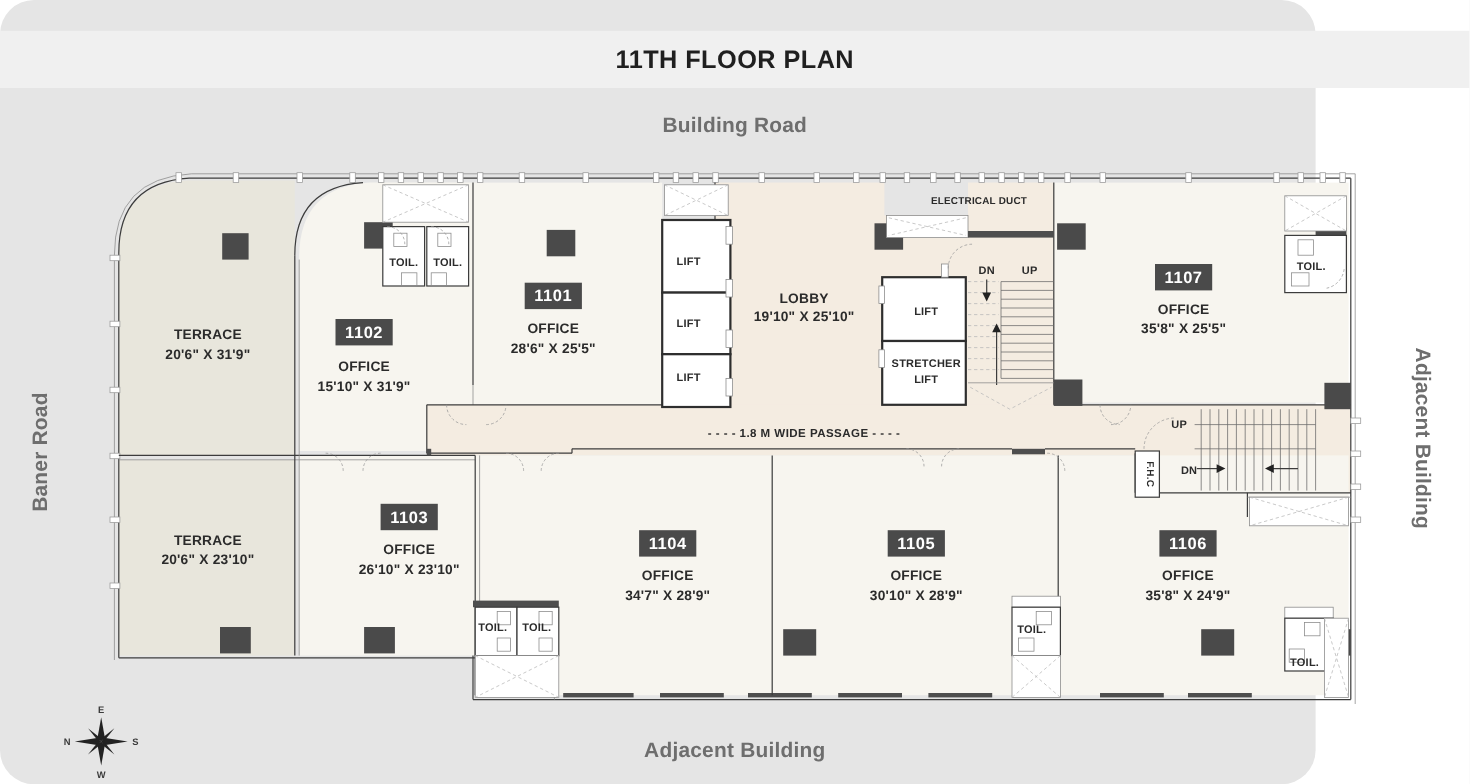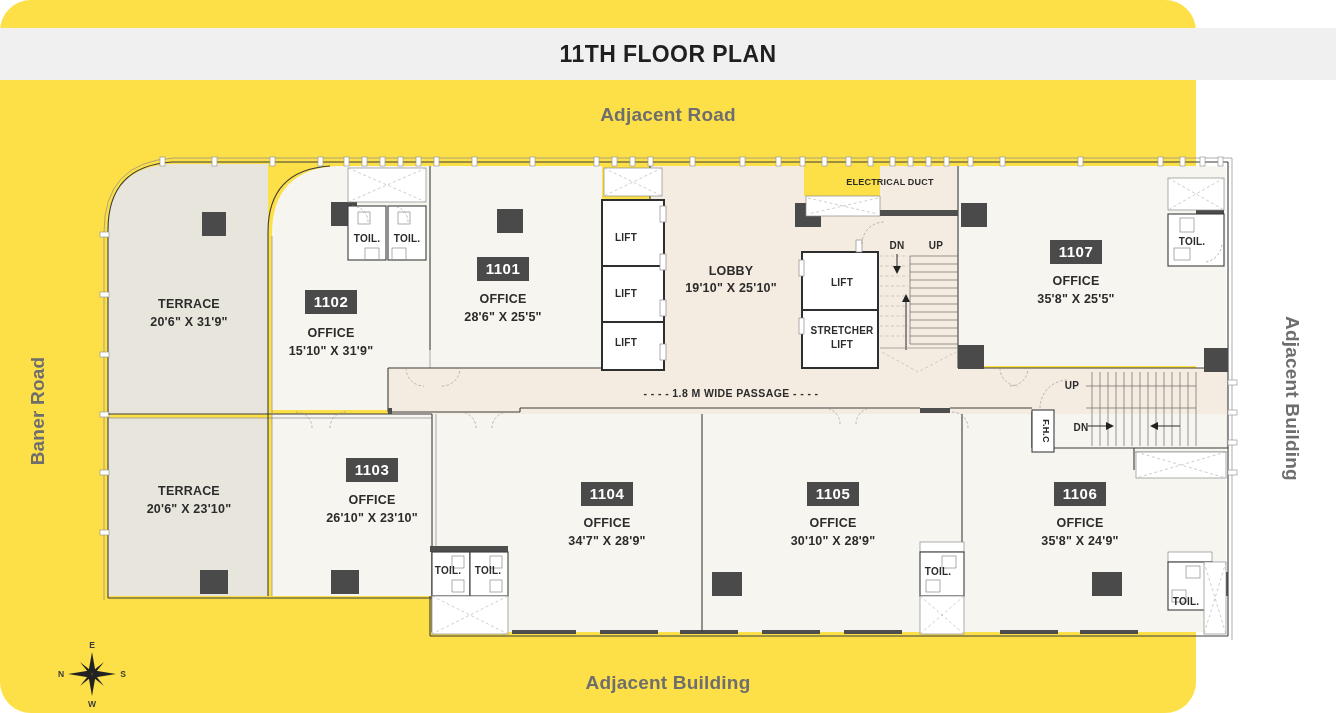--- a/index.html
+++ b/index.html
@@ -3,21 +3,21 @@
 <meta charset="utf-8">
 <style>
   * { box-sizing: border-box; }
   html, body {
     margin: 0; padding: 0;
     width: 1336px; height: 713px;
     background: #ffffff;
     font-family: "Liberation Sans", sans-serif;
     overflow: hidden;
   }
-  #root { position: relative; width: 1196px; height: 713px; background: #fde047; border-radius: 31px; }
+  #root { position: relative; width: 1196px; height: 713px; background: #e5e5e5; border-radius: 31px; }
 
   
   .titlebar {
     position: absolute; left: 0; top: 28px; width: 1336px; height: 52px;
     background: #f0f0f0;
     display: flex; align-items: center; justify-content: center;
   }
   .titlebar .title {
     font-size: 23px; font-weight: bold; color: #1f1f1f;
     letter-spacing: 0.4px;
@@ -70,21 +70,21 @@
 </style>
 </head>
 <body>
 
 <div id="root">
 
   <div class="titlebar">
     <span class="title">11TH FLOOR PLAN</span>
   </div>
 
-  <div class="edge-label" id="label-top">Adjacent Road</div>
+  <div class="edge-label" id="label-top">Building Road</div>
   <div class="edge-label" id="label-bottom">Adjacent Building</div>
   <div class="edge-label" id="label-left">Baner Road</div>
   <div class="edge-label" id="label-right">Adjacent Building</div>
 
   <svg id="plan" width="1336" height="713" viewBox="0 0 1336 713">
 
     <path d="M108,230 Q108,168 170,164 L268,164 L268,414 L108,414 Z" class="fill-terrace"></path>
 
     <rect x="108" y="418" width="160" height="178" class="fill-terrace"></rect>
 

